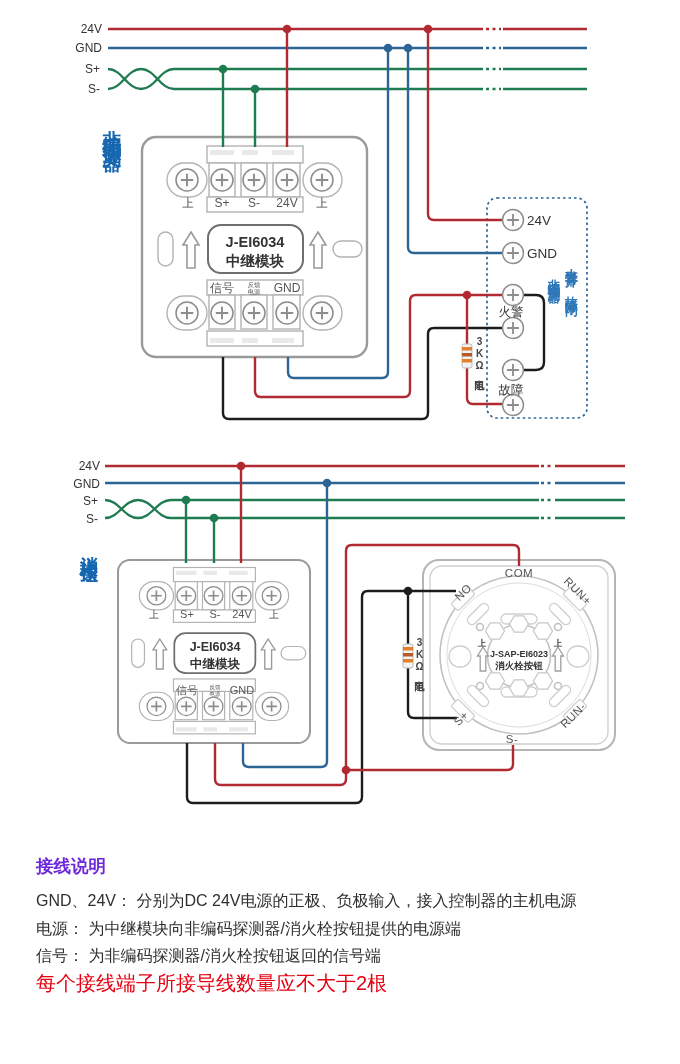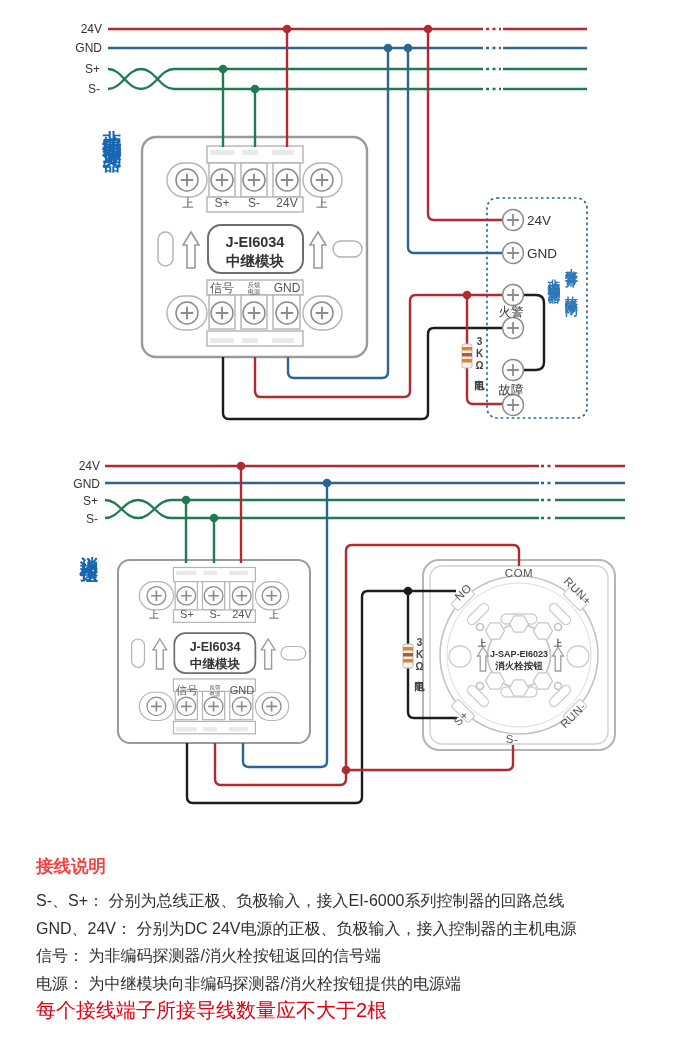--- a/index.html
+++ b/index.html
@@ -41,21 +41,21 @@
   
   .vtext{position:absolute;writing-mode:vertical-rl;text-orientation:upright;white-space:nowrap;}
   .side1{left:99px;top:114px;font-size:19px;font-weight:bold;letter-spacing:5px;color:#1766b0;}
   .side2{left:77px;top:541px;font-size:18px;font-weight:bold;letter-spacing:2.5px;color:#1766b0;}
   .boxnote1{left:562px;top:258px;font-size:13px;font-weight:bold;letter-spacing:2.5px;color:#2e77b8;}
   .boxnote2{left:545px;top:269px;font-size:12.5px;font-weight:bold;letter-spacing:2.5px;color:#2e77b8;}
   .reslab{font-size:10px;letter-spacing:1px;color:#444;font-weight:bold;}
   .res1{left:472px;top:336px}.res2{left:412px;top:637px}
   
   #notes{position:absolute;left:36px;top:854px;width:620px;}
-  #notes .title{font-size:17.5px;font-weight:bold;color:#ef4444;margin-bottom:9px;}
+  #notes .title{font-size:17.5px;font-weight:bold;color:#6d28d9;margin-bottom:9px;}
   #notes .ln{font-size:16px;color:#2f2f2f;line-height:27.5px;}
   #notes .warn{font-size:20px;color:#e60012;line-height:27.5px;}
 </style>
 </head>
 <body>
 
 <div id="stage">
 
 <svg width="680" height="850" viewBox="0 0 680 850">
   <defs>
@@ -310,20 +310,19 @@
 
   <div class="vtext side1">非编码探测器</div>
   <div class="vtext side2">消火栓按钮</div>
   <div class="vtext boxnote1">火警常开 故障常闭</div>
   <div class="vtext boxnote2">非编码探测器</div>
   <div class="vtext reslab res1">3KΩ电阻</div>
   <div class="vtext reslab res2">3KΩ电阻</div>
 
   <div id="notes">
     <div class="title">接线说明</div>
-    <div class="ln">S-、S+： 分别为总线正极、负极输入，接入EI-6000系列控制器的回路总线</div>
     <div class="ln">GND、24V： 分别为DC 24V电源的正极、负极输入，接入控制器的主机电源</div>
+    <div class="ln">电源： 为中继模块向非编码探测器/消火栓按钮提供的电源端</div>
     <div class="ln">信号： 为非编码探测器/消火栓按钮返回的信号端</div>
-    <div class="ln">电源： 为中继模块向非编码探测器/消火栓按钮提供的电源端</div>
     <div class="warn">每个接线端子所接导线数量应不大于2根</div>
   </div>
 
 </div>
 
 </body></html>

